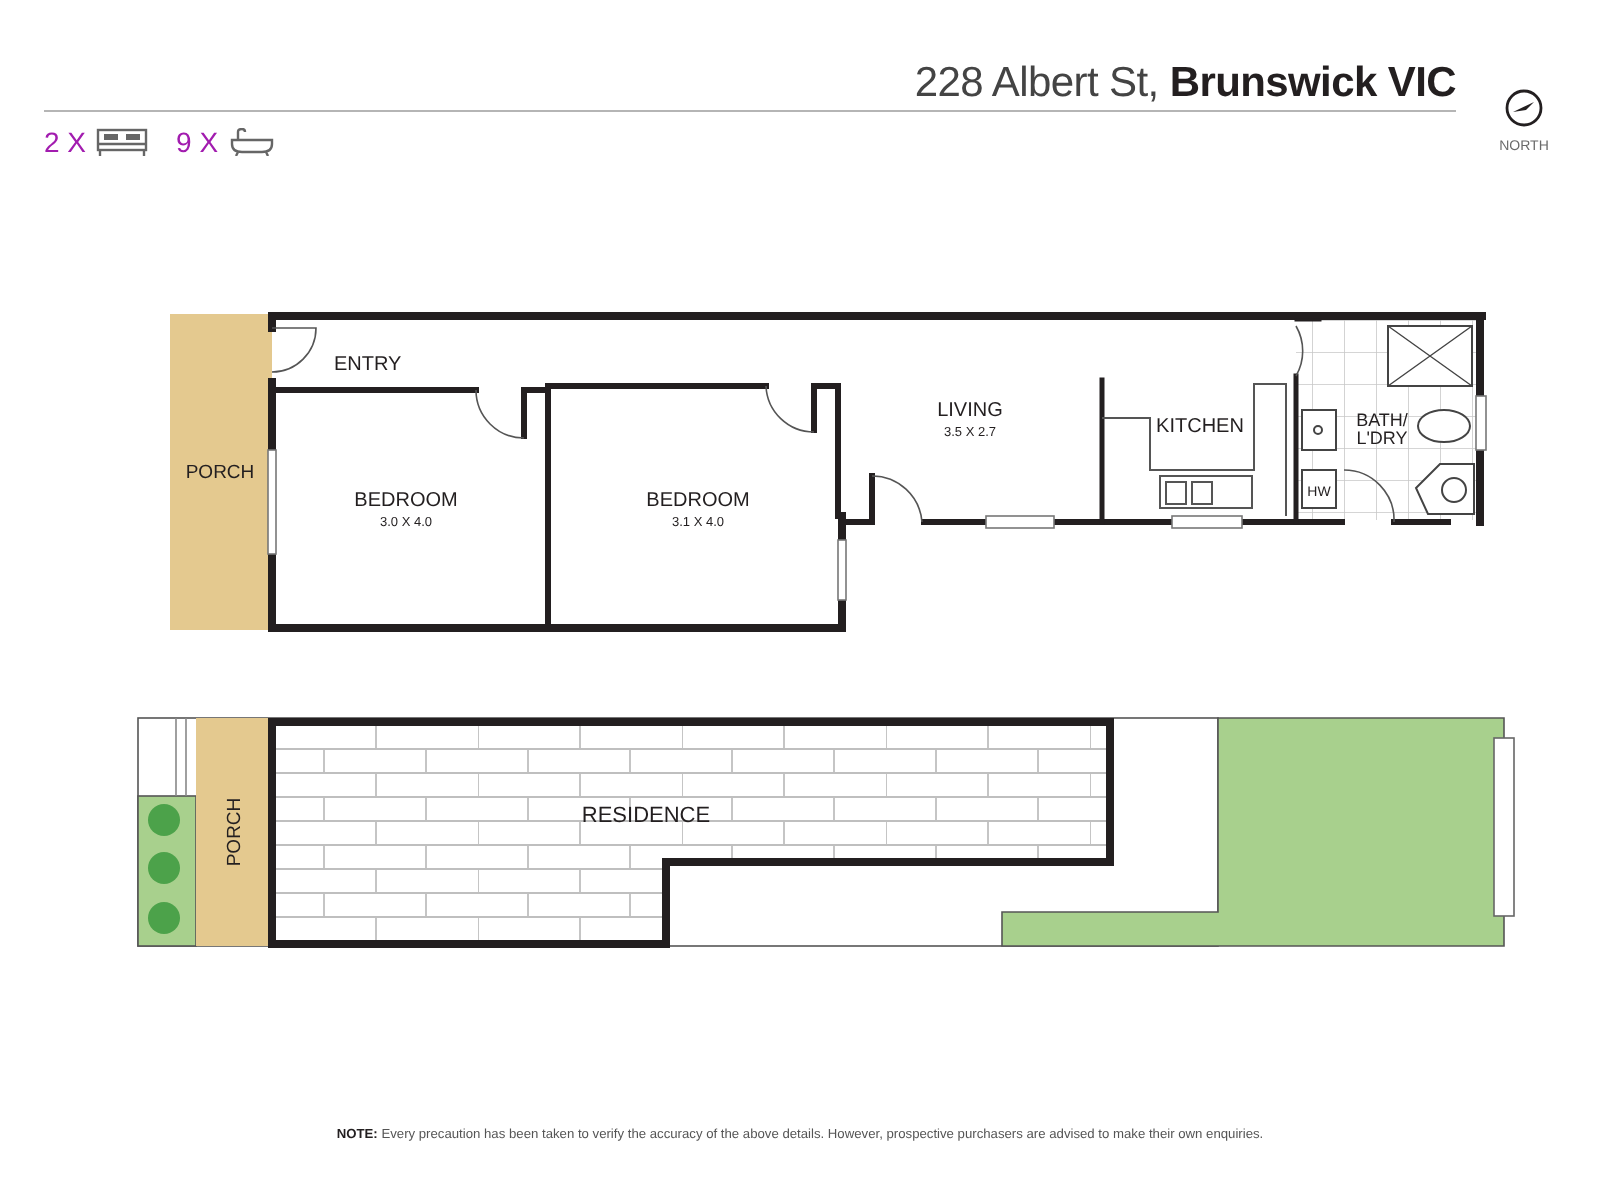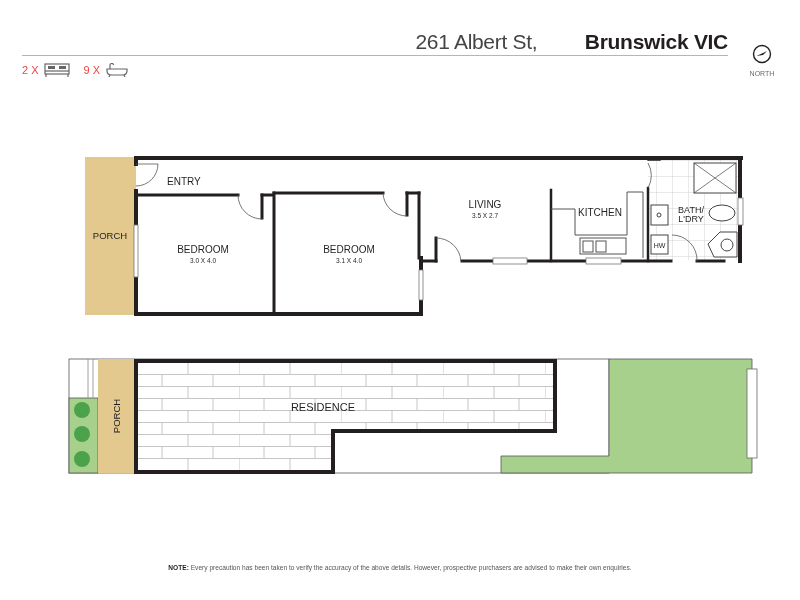--- a/index.html
+++ b/index.html
@@ -1,34 +1,34 @@
 <!DOCTYPE html>
 <html><head>
   <meta charset="utf-8">
   <style>
     html, body { margin: 0; padding: 0; background: #ffffff; }
     body { width: 800px; height: 600px; position: relative; overflow: hidden; font-family: "DejaVu Sans", sans-serif; color: #231f20; }
     .title { position: absolute; right: 72px; top: 30px; font-size: 21px; letter-spacing: -0.3px; white-space: nowrap; font-family: "Liberation Sans", sans-serif; }
     .title .street { font-weight: 300; color: #444; }
-    .title .suburb { font-weight: 700; color: #231f20; margin-left: 42px; }
+    .title .suburb { font-weight: 700; color: #231f20; }
     .rule { position: absolute; left: 22px; top: 55px; width: 706px; height: 1px; background: #b5b5b5; }
-    .features { position: absolute; left: 22px; top: 63px; font-size: 11px; color: #ef4444; display: flex; align-items: flex-start; gap: 6px; font-family: "Liberation Sans", sans-serif; }
+    .features { position: absolute; left: 22px; top: 63px; font-size: 14px; color: #a21caf; display: flex; align-items: flex-start; gap: 6px; font-family: "Liberation Sans", sans-serif; }
     .features .grp { display: flex; align-items: center; gap: 5px; margin-right: 8px; }
     .north { position: absolute; left: 746px; top: 44px; width: 32px; text-align: center; }
     .north .lbl { font-size: 7px; color: #6a6a6a; margin-top: 2px; font-family: "Liberation Sans", sans-serif; }
     .plan { position: absolute; left: 0; top: 0; }
     .note { position: absolute; left: 0; width: 800px; top: 564px; text-align: center; font-size: 6.6px; color: #555; font-family: "Liberation Sans", sans-serif; }
     .note b { color: #231f20; }
     .rl { font-family: "Liberation Sans", sans-serif; fill: #231f20; }
   </style>
 </head>
 <body>
 
 <div class="title">
-  <span class="street">261 Albert St,</span>
+  <span class="street">228 Albert St,</span>
   <span class="suburb">Brunswick VIC</span>
 </div>
 <div class="rule"></div>
 
 <div class="features">
   <span class="grp">
     <span>2 X</span>
     <svg width="26" height="14" viewBox="0 0 26 14">
       <rect x="1" y="1" width="24" height="10" fill="none" stroke="#666" stroke-width="1.2"></rect>
       <rect x="4" y="3" width="7" height="3" fill="#666"></rect>

